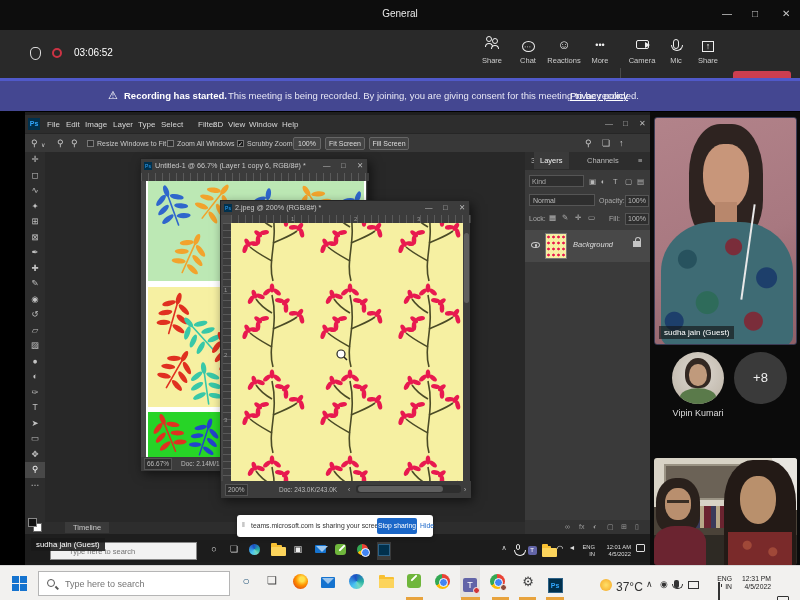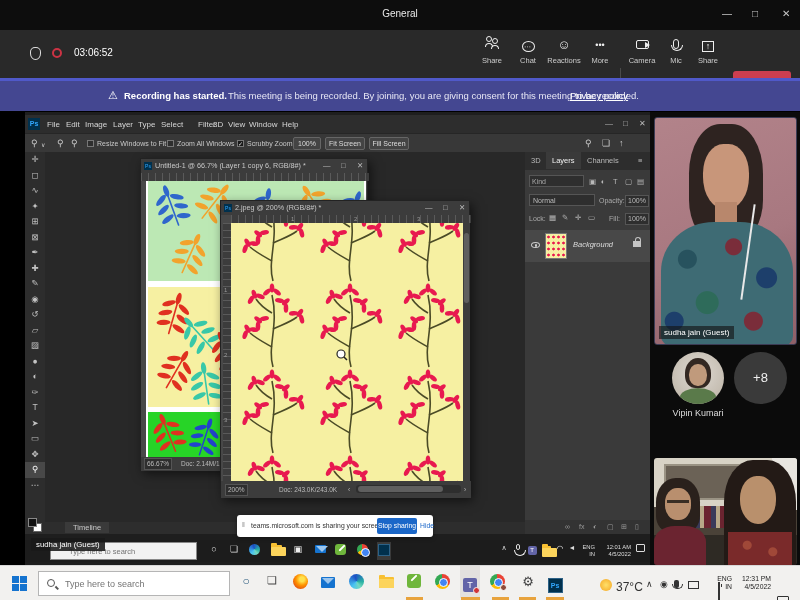--- a/index.html
+++ b/index.html
@@ -279,21 +279,21 @@
       <span class="tool">✥</span>
       <span class="tool" style="background:#484848;color:#fff">⚲</span>
       <span class="tool">⋯</span>
       <span class="abs swatch-f"></span>
       <span class="abs swatch-b"></span>
     </div>
 
     <div class="abs pspanel">
       <div class="abs ptabs">
         <span class="abs ptab" style="left:6px">3D</span>
-        <span class="abs ptab act" style="left:21px">Layers</span>
+        <span class="abs ptab act" style="left:9px">Layers</span>
         <span class="abs ptab" style="left:62px">Channels</span>
         <span class="abs ptab" style="left:113px">≡</span>
       </div>
       <div class="abs kindbox"><span>Kind</span></div>
       <span class="abs fico" style="left:64px">▣</span>
       <span class="abs fico" style="left:76px">◐</span>
       <span class="abs fico" style="left:88px">T</span>
       <span class="abs fico" style="left:100px">▢</span>
       <span class="abs fico" style="left:112px">▤</span>
       <div class="abs blend"><span>Normal</span></div>

